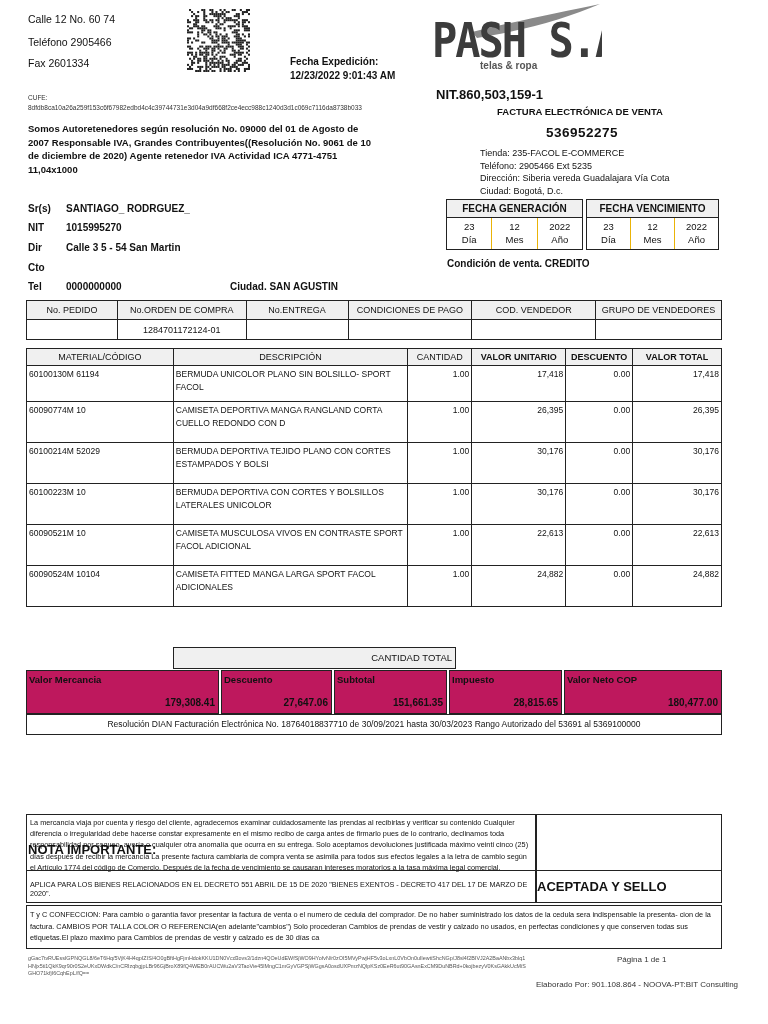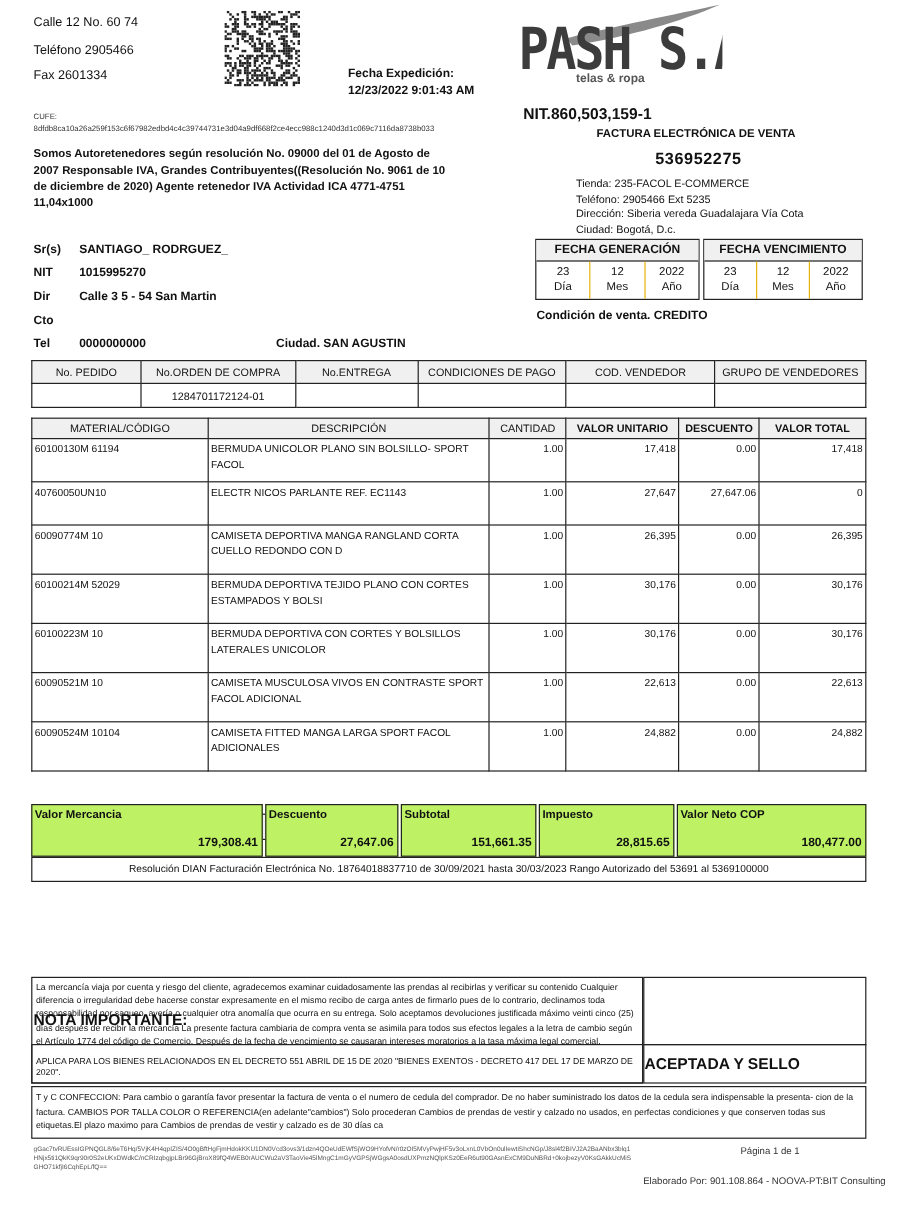--- a/index.html
+++ b/index.html
@@ -47,21 +47,21 @@
   .items th.bh { font-weight: bold; }
   .items td { border: 1px solid #222; height: 36px; vertical-align: top; padding: 2px 2px; line-height: 13px; }
   .items tr.tall td { height: 41px; }
   .items td.num { text-align: right; }
 
   
   .qty-total { left: 173px; top: 647px; display: flex; font-size: 9.5px; }
   .qty-total .lab { width: 283px; height: 22px; background: #f0f0f0; border: 1px solid #222; text-align: right; padding-right: 3px; line-height: 20px; }
   .qty-total .val { width: 80px; height: 22px; background: #f0f0f0; border: 1px solid #222; border-left: none; text-align: right; padding-right: 8px; line-height: 20px; margin-top: 31px; }
   .summary { left: 26px; top: 670px; width: 696px; display: flex; }
-  .summary .sc { background: #bef264; border: 1.5px solid #222; height: 44px; position: relative; margin-right: 2px; }
+  .summary .sc { background: #be185d; border: 1.5px solid #222; height: 44px; position: relative; margin-right: 2px; }
   .summary .sc:last-child { margin-right: 0; }
   .summary .sl { position: absolute; left: 2px; top: 3px; font-size: 9.5px; font-weight: bold; }
   .summary .sv { position: absolute; right: 3px; bottom: 5px; font-size: 10px; font-weight: bold; }
   .dian { left: 26px; top: 714px; width: 696px; height: 21px; border: 1px solid #222; text-align: center; font-size: 8.5px; line-height: 19px; }
 
   
   .nota-title { left: 28px; top: 842px; font-size: 13px; font-weight: bold; }
   .nota { left: 26px; top: 814px; width: 510px; height: 89px; border: 1px solid #222; padding: 2px 3px; font-size: 7.3px; line-height: 11.2px; }
   .aplica { left: 26px; top: 870px; width: 510px; height: 33px; border: 1px solid #222; padding: 9px 3px; font-size: 7.2px; }
   .sello-top { left: 536px; top: 814px; width: 186px; height: 57px; border: 1px solid #222; }
@@ -642,28 +642,20 @@
   </thead>
   <tbody id="items-body">
       <tr>
         <td>60100130M 61194</td>
         <td>BERMUDA UNICOLOR PLANO SIN BOLSILLO- SPORT FACOL</td>
         <td class="num">1.00</td>
         <td class="num">17,418</td>
         <td class="num">0.00</td>
         <td class="num">17,418</td>
       </tr>
-      <tr>
-        <td>40760050UN10</td>
-        <td>ELECTR  NICOS PARLANTE REF. EC1143</td>
-        <td class="num">1.00</td>
-        <td class="num">27,647</td>
-        <td class="num">27,647.06</td>
-        <td class="num">0</td>
-      </tr>
       <tr class="tall">
         <td>60090774M 10</td>
         <td>CAMISETA DEPORTIVA MANGA RANGLAND CORTA CUELLO REDONDO CON D</td>
         <td class="num">1.00</td>
         <td class="num">26,395</td>
         <td class="num">0.00</td>
         <td class="num">26,395</td>
       </tr>
       <tr class="tall">
         <td>60100214M 52029</td>
@@ -694,20 +686,21 @@
         <td>CAMISETA FITTED MANGA LARGA  SPORT FACOL ADICIONALES</td>
         <td class="num">1.00</td>
         <td class="num">24,882</td>
         <td class="num">0.00</td>
         <td class="num">24,882</td>
       </tr>
     </tbody>
 </table>
 
 <div class="abs qty-total">
+  <div class="lab">CANTIDAD TOTAL</div>
   <div class="val">7.00</div>
 </div>
 
 <div class="abs summary">
   <div class="sc" style="width:193px">
     <div class="sl">Valor Mercancia</div>
     <div class="sv">179,308.41</div>
   </div>
   <div class="sc" style="width:111px">
     <div class="sl">Descuento</div>

